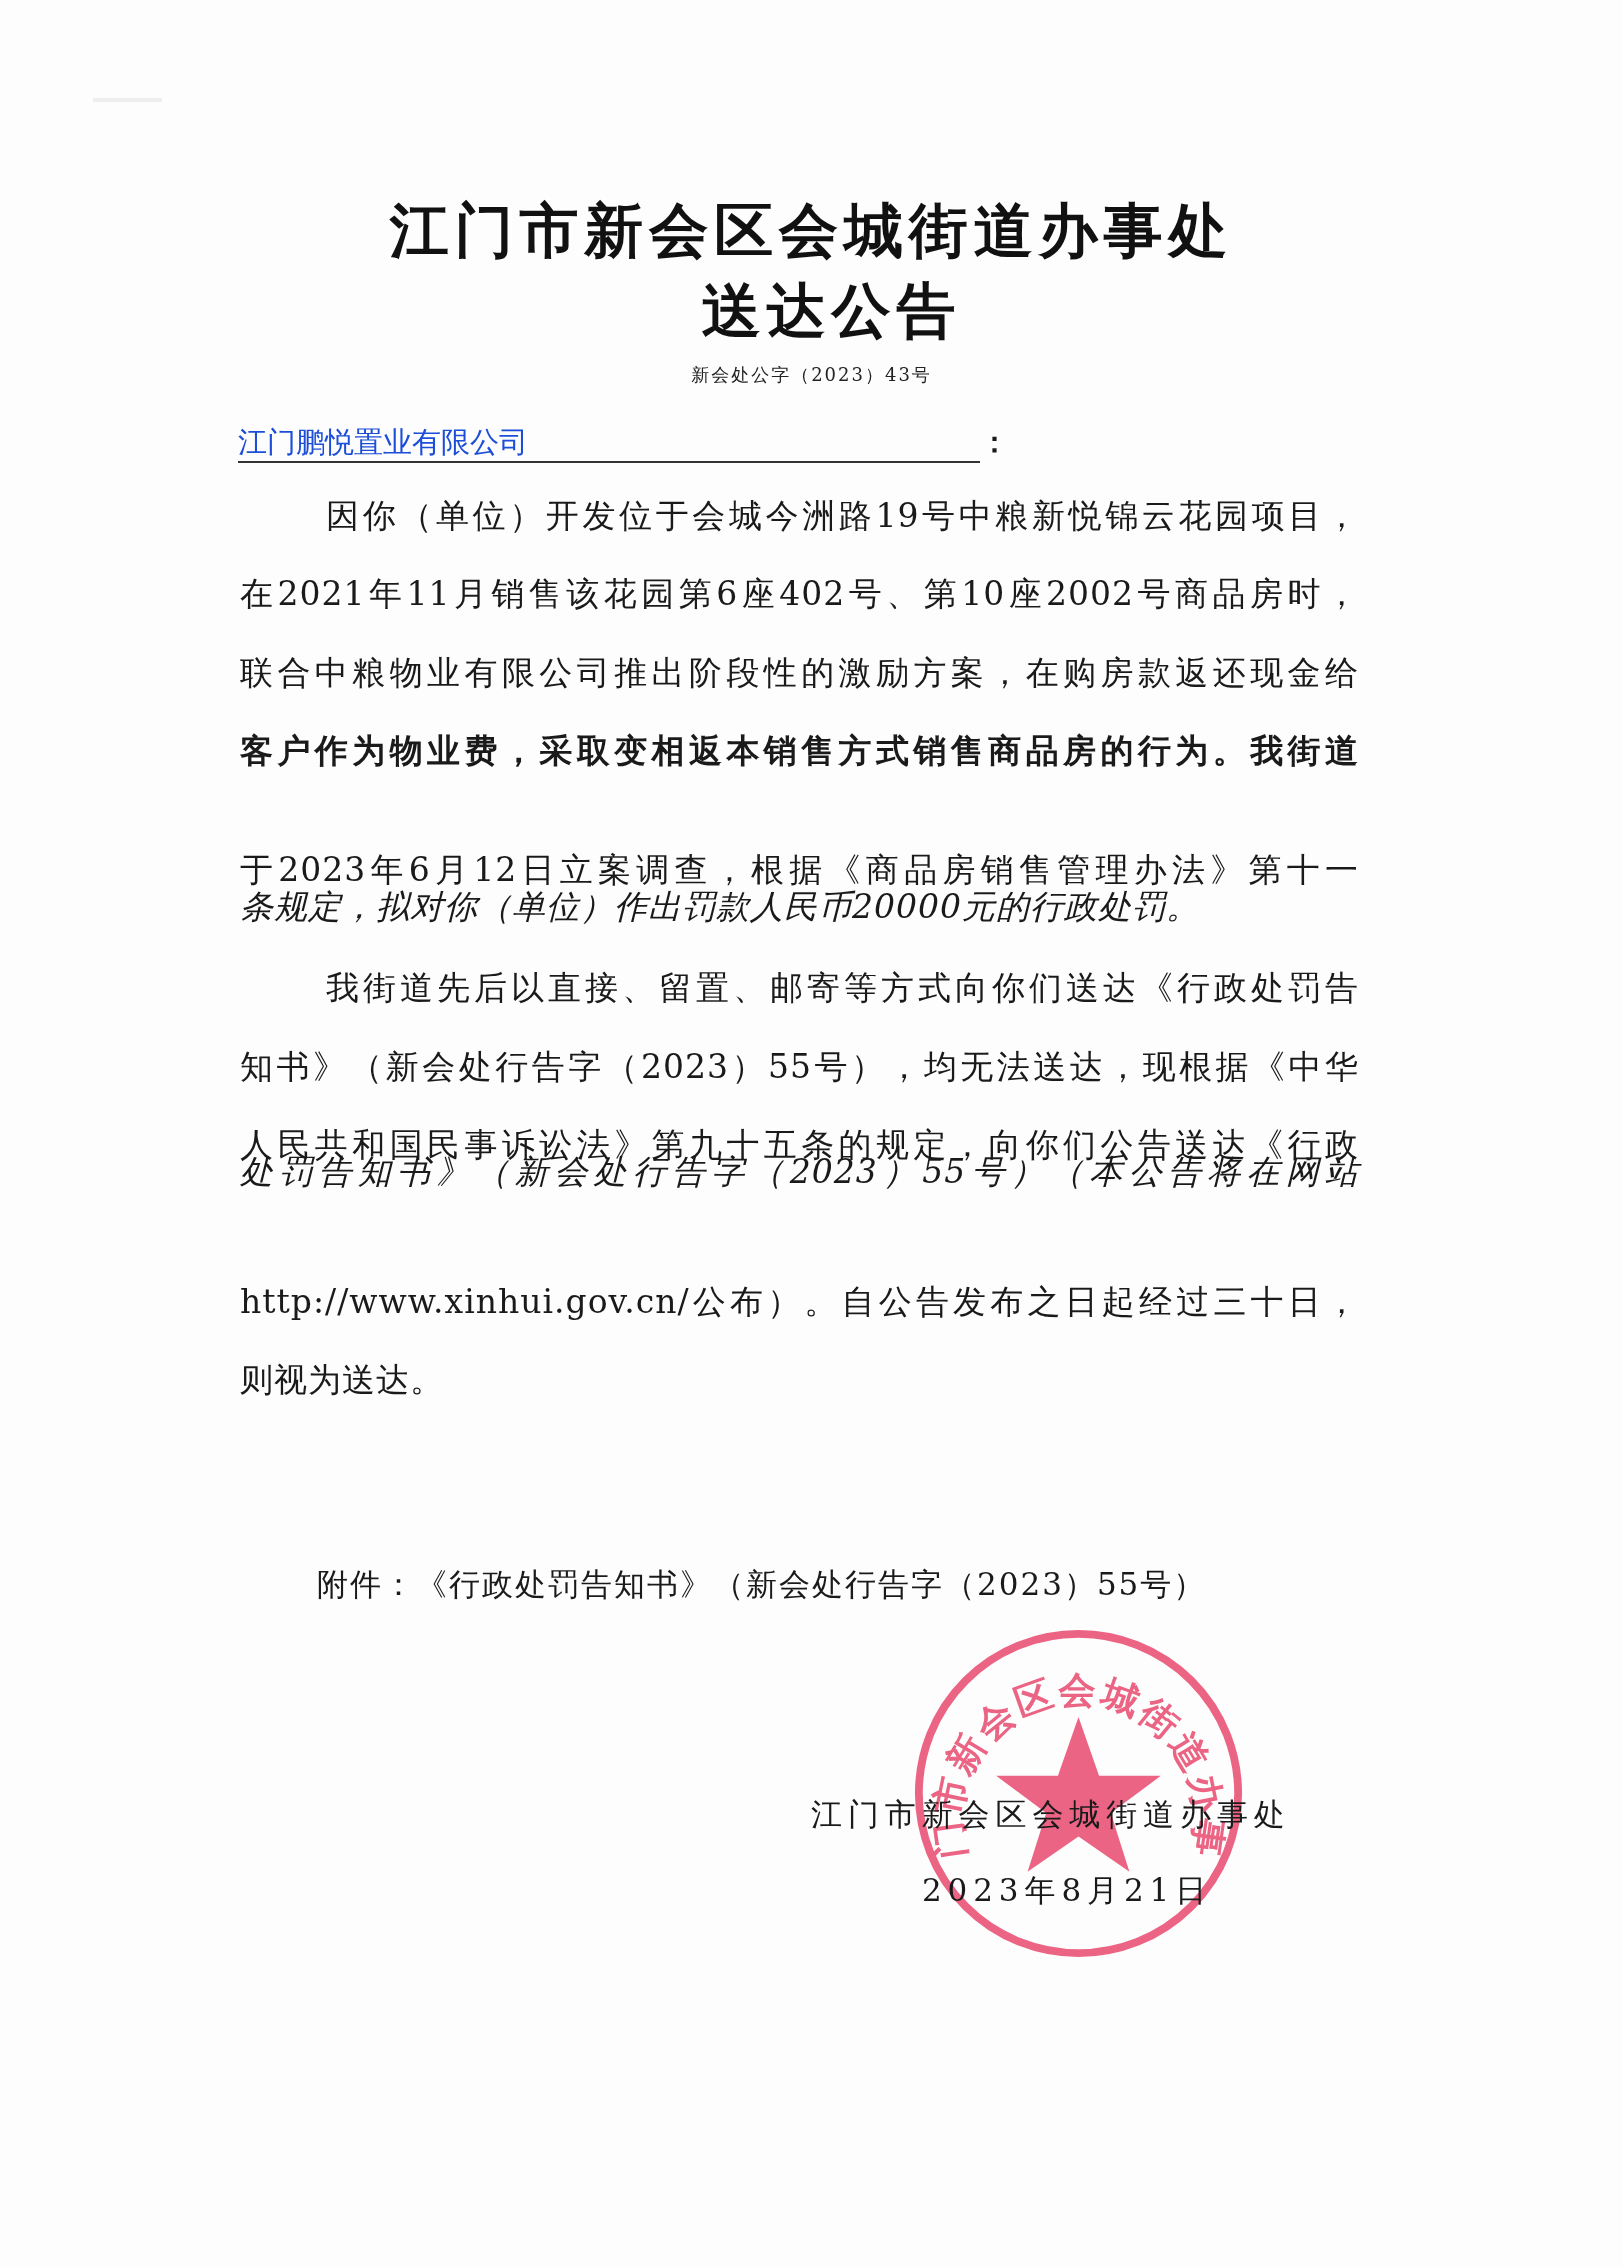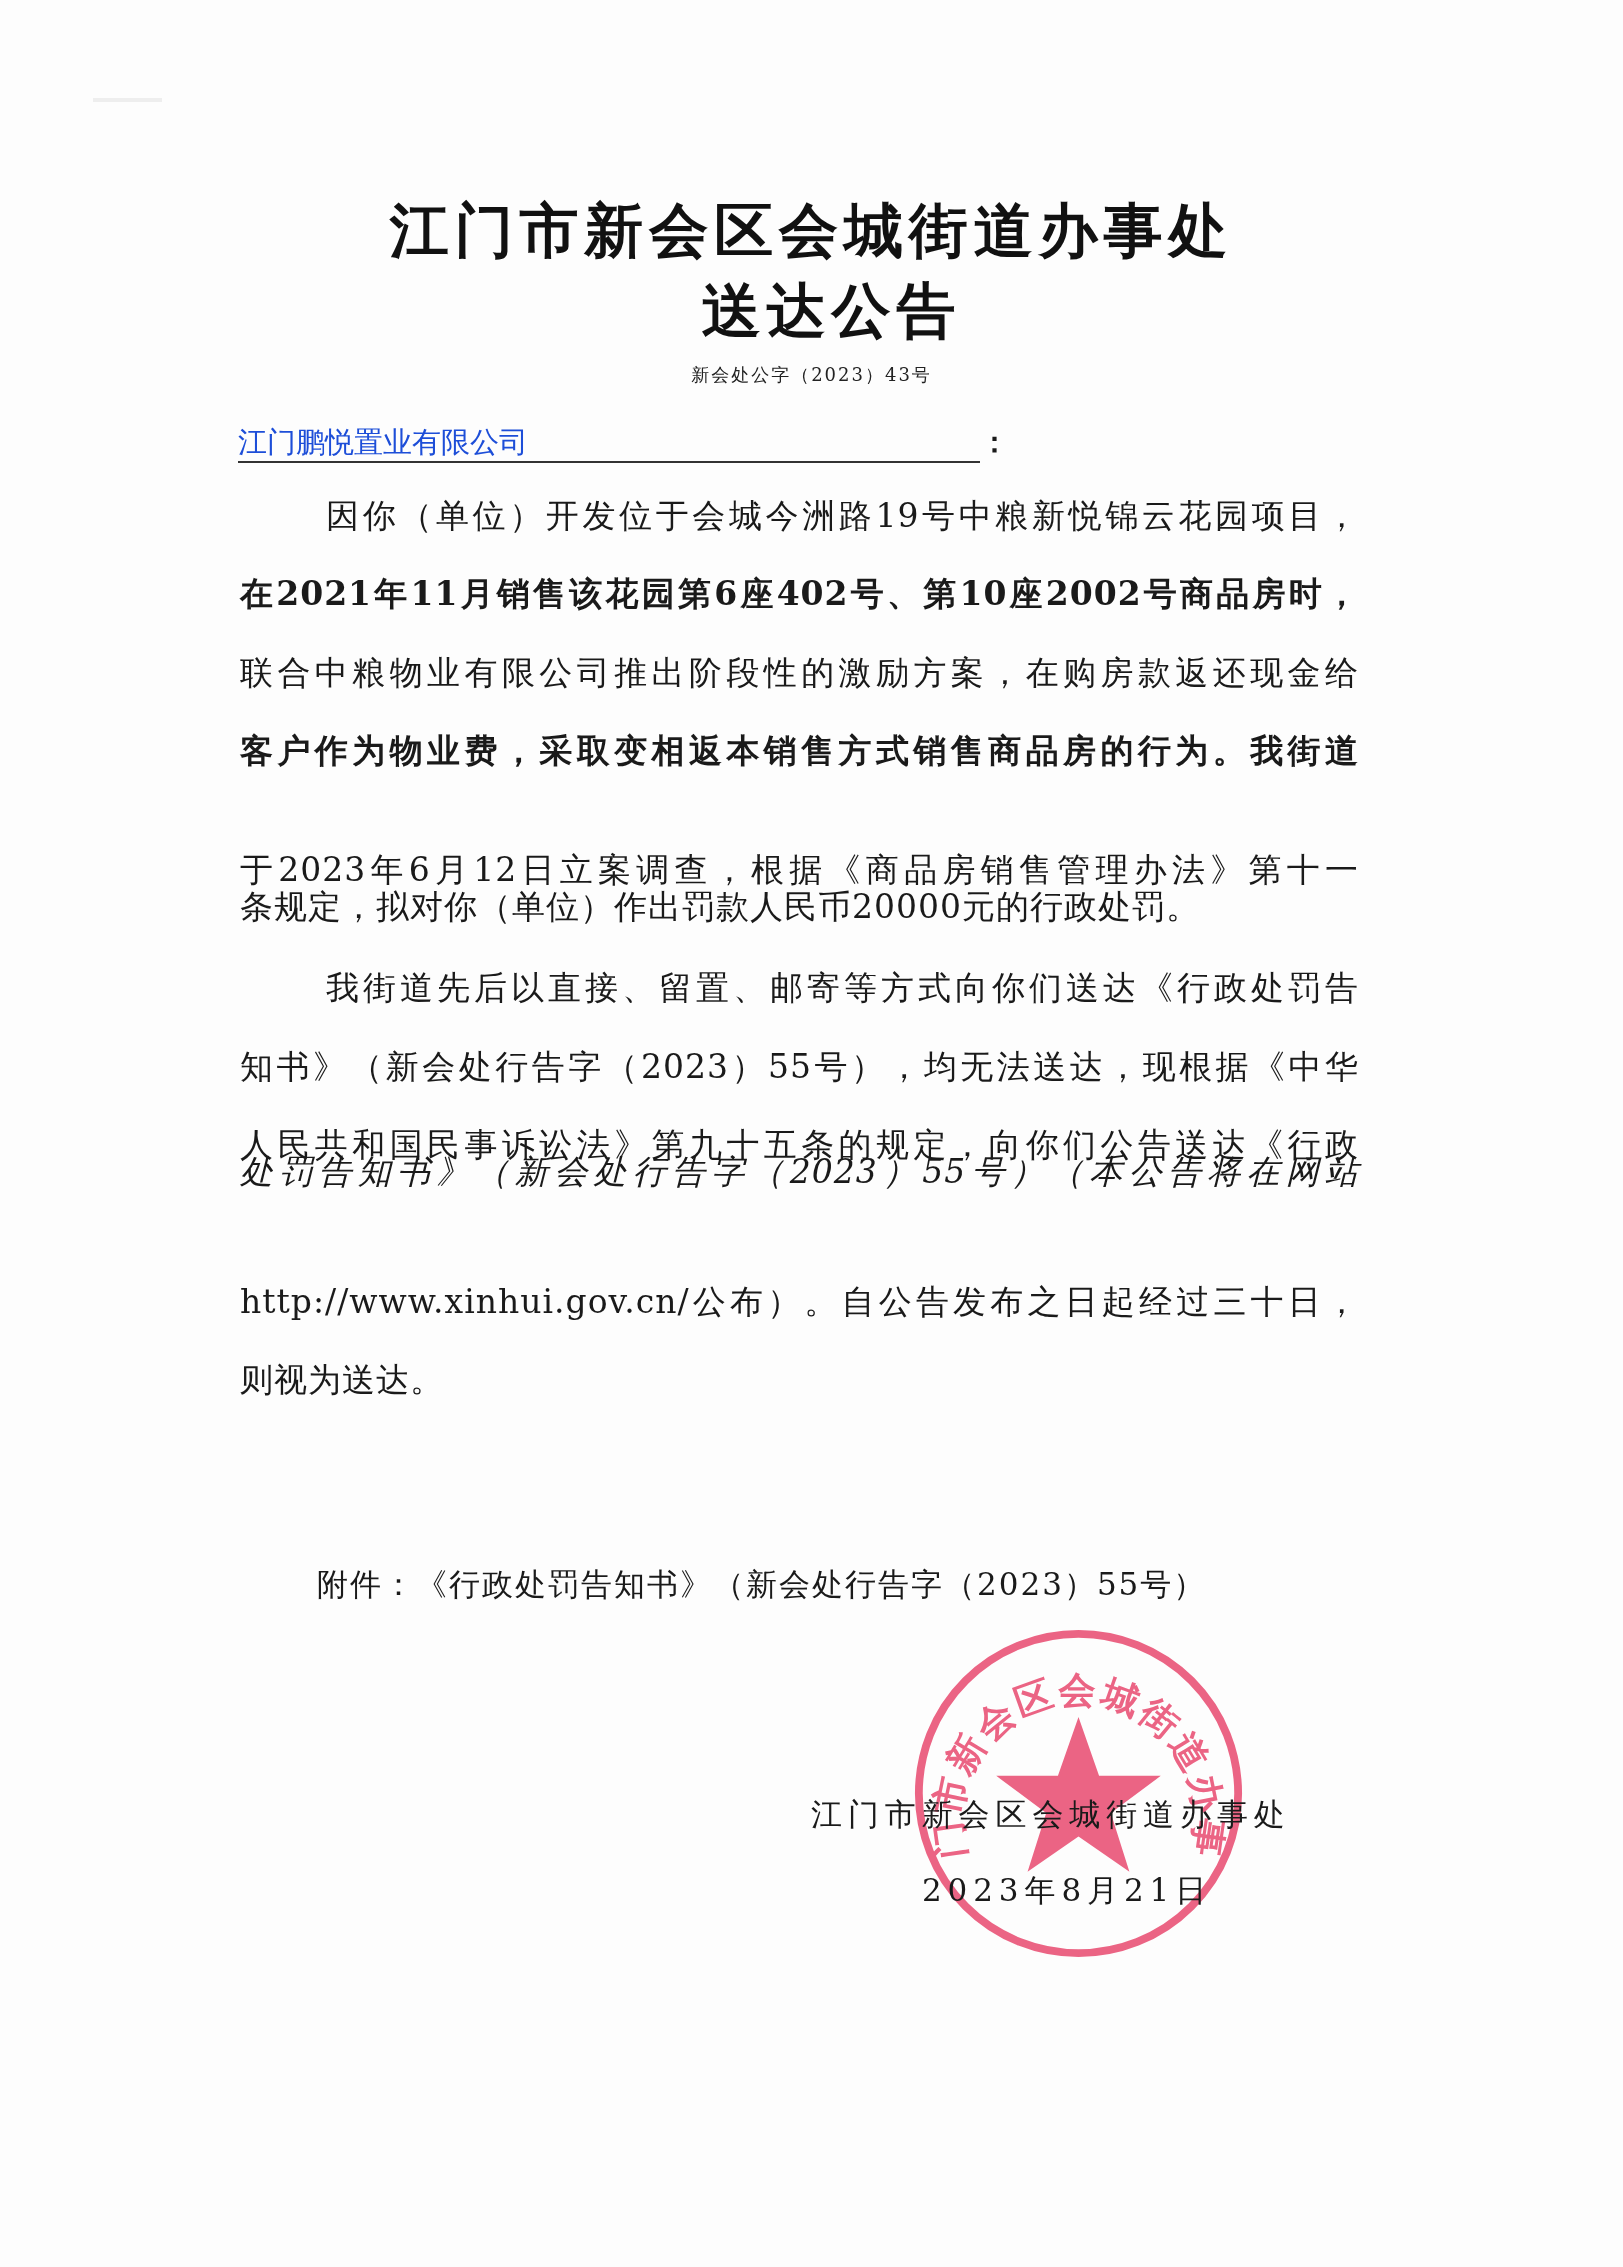--- a/index.html
+++ b/index.html
@@ -52,25 +52,25 @@
 <div class="abs title" style="top:192px;">江门市新会区会城街道办事处</div>
 <div class="abs title" style="top:272px;padding-left:20px;">送达公告</div>
 <div class="abs docnum" style="top:363px;">新会处公字（2023）43号</div>
 
 <div class="abs addressee">江门鹏悦置业有限公司</div>
 <div class="addr-line"></div>
 <div class="abs addr-colon">：</div>
 
 <div>
   <div class="abs body-line indent" style="top:496px;">因你（单位）开发位于会城今洲路19号中粮新悦锦云花园项目，</div>
-  <div class="abs body-line" style="top:574px;font-weight:bold;">在2021年11月销售该花园第6座402号、第10座2002号商品房时，</div>
+  <div class="abs body-line" style="top:574px;">在2021年11月销售该花园第6座402号、第10座2002号商品房时，</div>
   <div class="abs body-line" style="top:653px;">联合中粮物业有限公司推出阶段性的激励方案，在购房款返还现金给</div>
   <div class="abs body-line" style="top:731px;font-weight:bold;">客户作为物业费，采取变相返本销售方式销售商品房的行为。我街道</div>
   <div class="abs body-line" style="top:809px;margin-top:41px;">于2023年6月12日立案调查，根据《商品房销售管理办法》第十一</div>
-  <div class="abs body-line last" style="top:887px;">条规定，拟对你（单位）作出罚款人民币20000元的行政处罚。</div>
+  <div class="abs body-line last" style="top:887px;font-style:italic;">条规定，拟对你（单位）作出罚款人民币20000元的行政处罚。</div>
 </div>
 
 <div>
   <div class="abs body-line indent" style="top:968px;">我街道先后以直接、留置、邮寄等方式向你们送达《行政处罚告</div>
   <div class="abs body-line" style="top:1047px;">知书》（新会处行告字（2023）55号），均无法送达，现根据《中华</div>
   <div class="abs body-line" style="top:1125px;">人民共和国民事诉讼法》第九十五条的规定，向你们公告送达《行政</div>
   <div class="abs body-line" style="top:1152px;font-style:italic;">处罚告知书》（新会处行告字（2023）55号）（本公告将在网站</div>
   <div class="abs body-line" style="top:1282px;">http://www.xinhui.gov.cn/公布）。自公告发布之日起经过三十日，</div>
   <div class="abs body-line last" style="top:1360px;">则视为送达。</div>
 </div>

